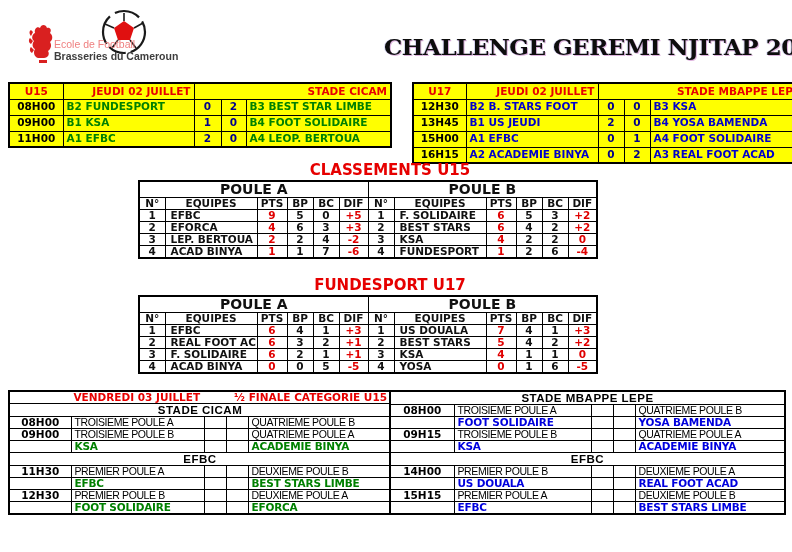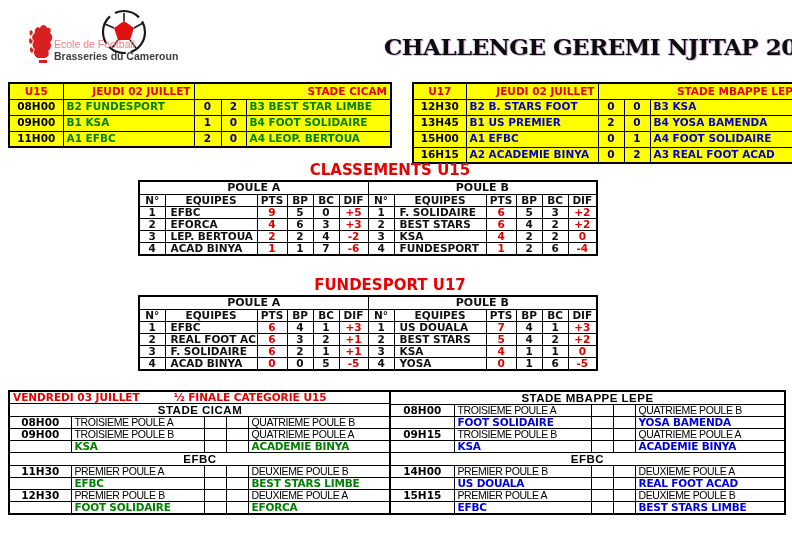--- a/index.html
+++ b/index.html
@@ -39,28 +39,28 @@
   
   .classement-title {
     position:absolute; left:138px; width:458px; padding-left:46px;
     color:#e60000; font-weight:bold; font-size:15px; text-align:center; white-space:nowrap;
   }
   .standings { position:absolute; left:138px; width:458px; background:#fff; border:2px solid #000; }
   .standings td {
     border:1px solid #000; height:11px; line-height:1.05;
     font-size:10.5px; font-weight:bold; text-align:center; color:#111; padding:0 2px;
   }
-  .standings .poule-label { font-size:11px; }
+  .standings .poule-label { font-size:14px; }
   .standings .c-team { text-align:left; padding-left:5px; }
   .standings .c-pts, .standings .c-dif { color:#e00000; }
 
   
   .bracket { position:absolute; top:390px; background:#fff; border:2px solid #000; }
   .bracket td { border:1px solid #000; height:12px; line-height:1.05; font-size:10.5px; padding:0 3px; color:#000; }
-  .bracket .head-row td { text-align:left; }
+  .bracket .head-row td { text-align:right; }
   .bracket .head { color:#e60000; font-weight:bold; }
   .bracket .venue { font-family:"Liberation Sans", sans-serif; font-weight:bold; font-size:11.5px; text-align:center; letter-spacing:0.5px; }
   .bracket .time { font-weight:bold; text-align:center; }
   .bracket .plabel { font-family:"Liberation Sans", sans-serif; font-size:10.5px; letter-spacing:-0.4px; }
   .bracket .bteam { font-weight:bold; letter-spacing:-0.2px; }
   .bracket.u15 .bteam { color:#008000; }
   .bracket.u17 .bteam { color:#0000dd; }
   .head-gap { display:inline-block; width:34px; }
 </style>
 </head>
@@ -149,21 +149,21 @@
     </tr>
     <tr>
       <td class="time">12H30</td>
       <td class="team">B2 B. STARS  FOOT</td>
       <td class="score">0</td>
       <td class="score">0</td>
       <td class="team">B3 KSA</td>
     </tr>
     <tr>
       <td class="time">13H45</td>
-      <td class="team">B1 US PREMIER</td>
+      <td class="team">B1 US JEUDI</td>
       <td class="score">2</td>
       <td class="score">0</td>
       <td class="team">B4 YOSA BAMENDA</td>
     </tr>
     <tr>
       <td class="time">15H00</td>
       <td class="team">A1 EFBC</td>
       <td class="score">0</td>
       <td class="score">1</td>
       <td class="team">A4 FOOT SOLIDAIRE</td>

